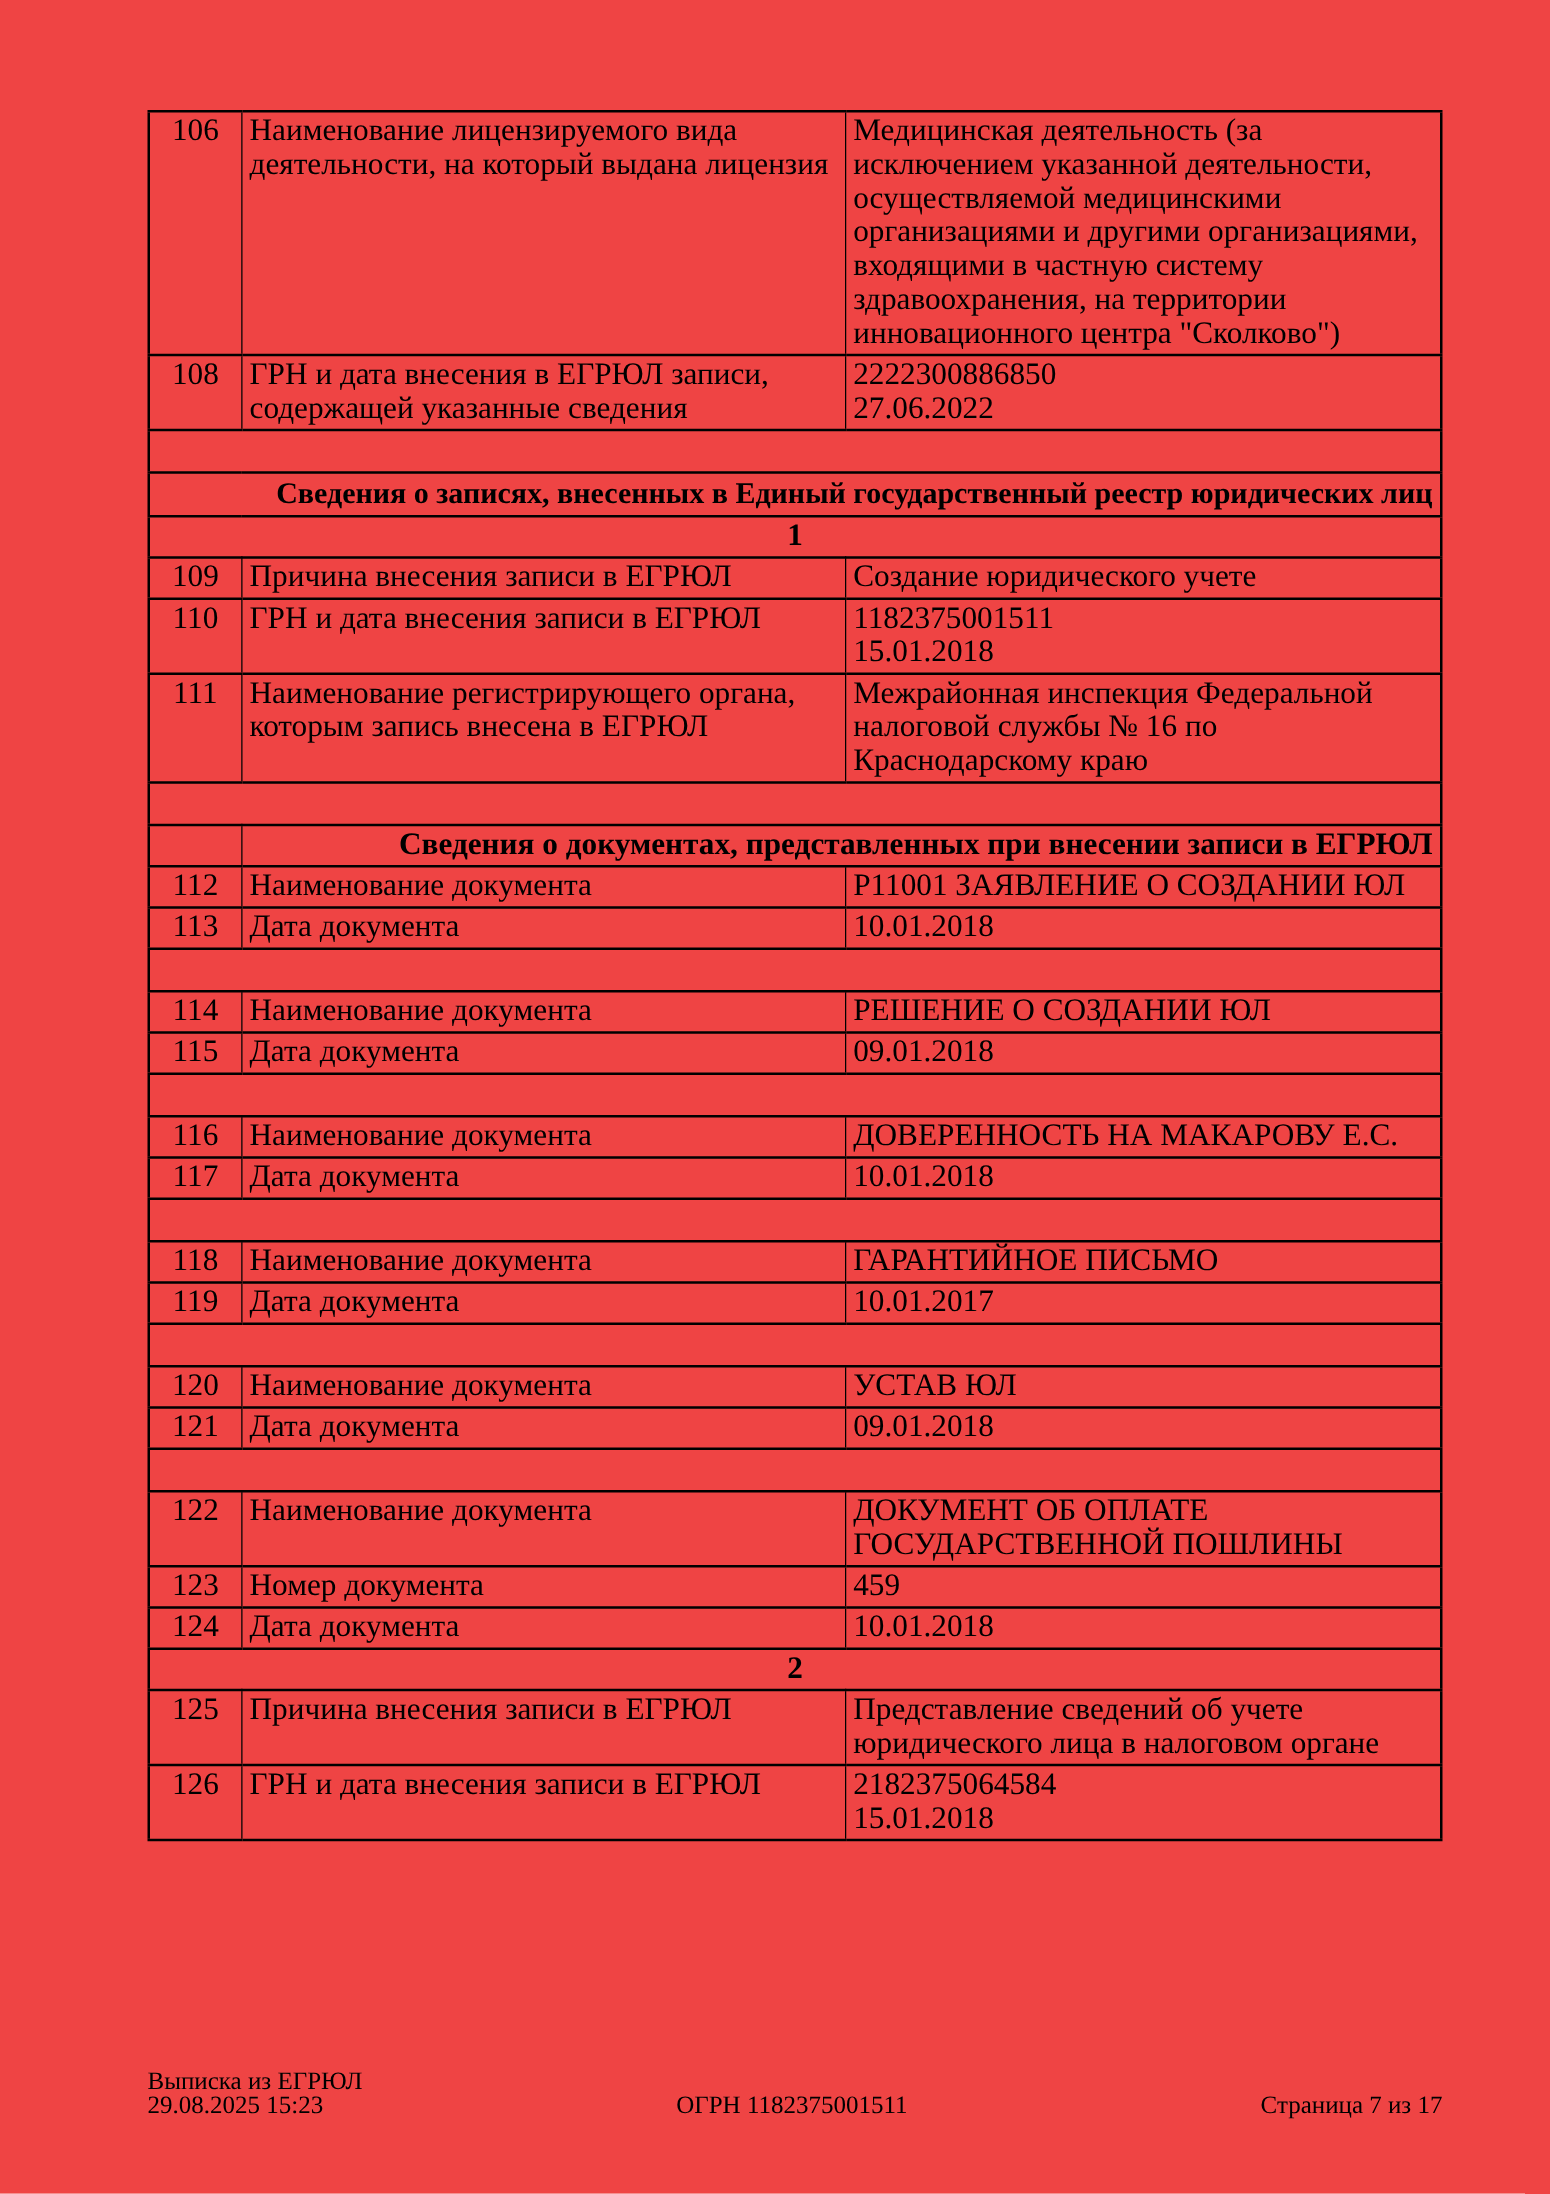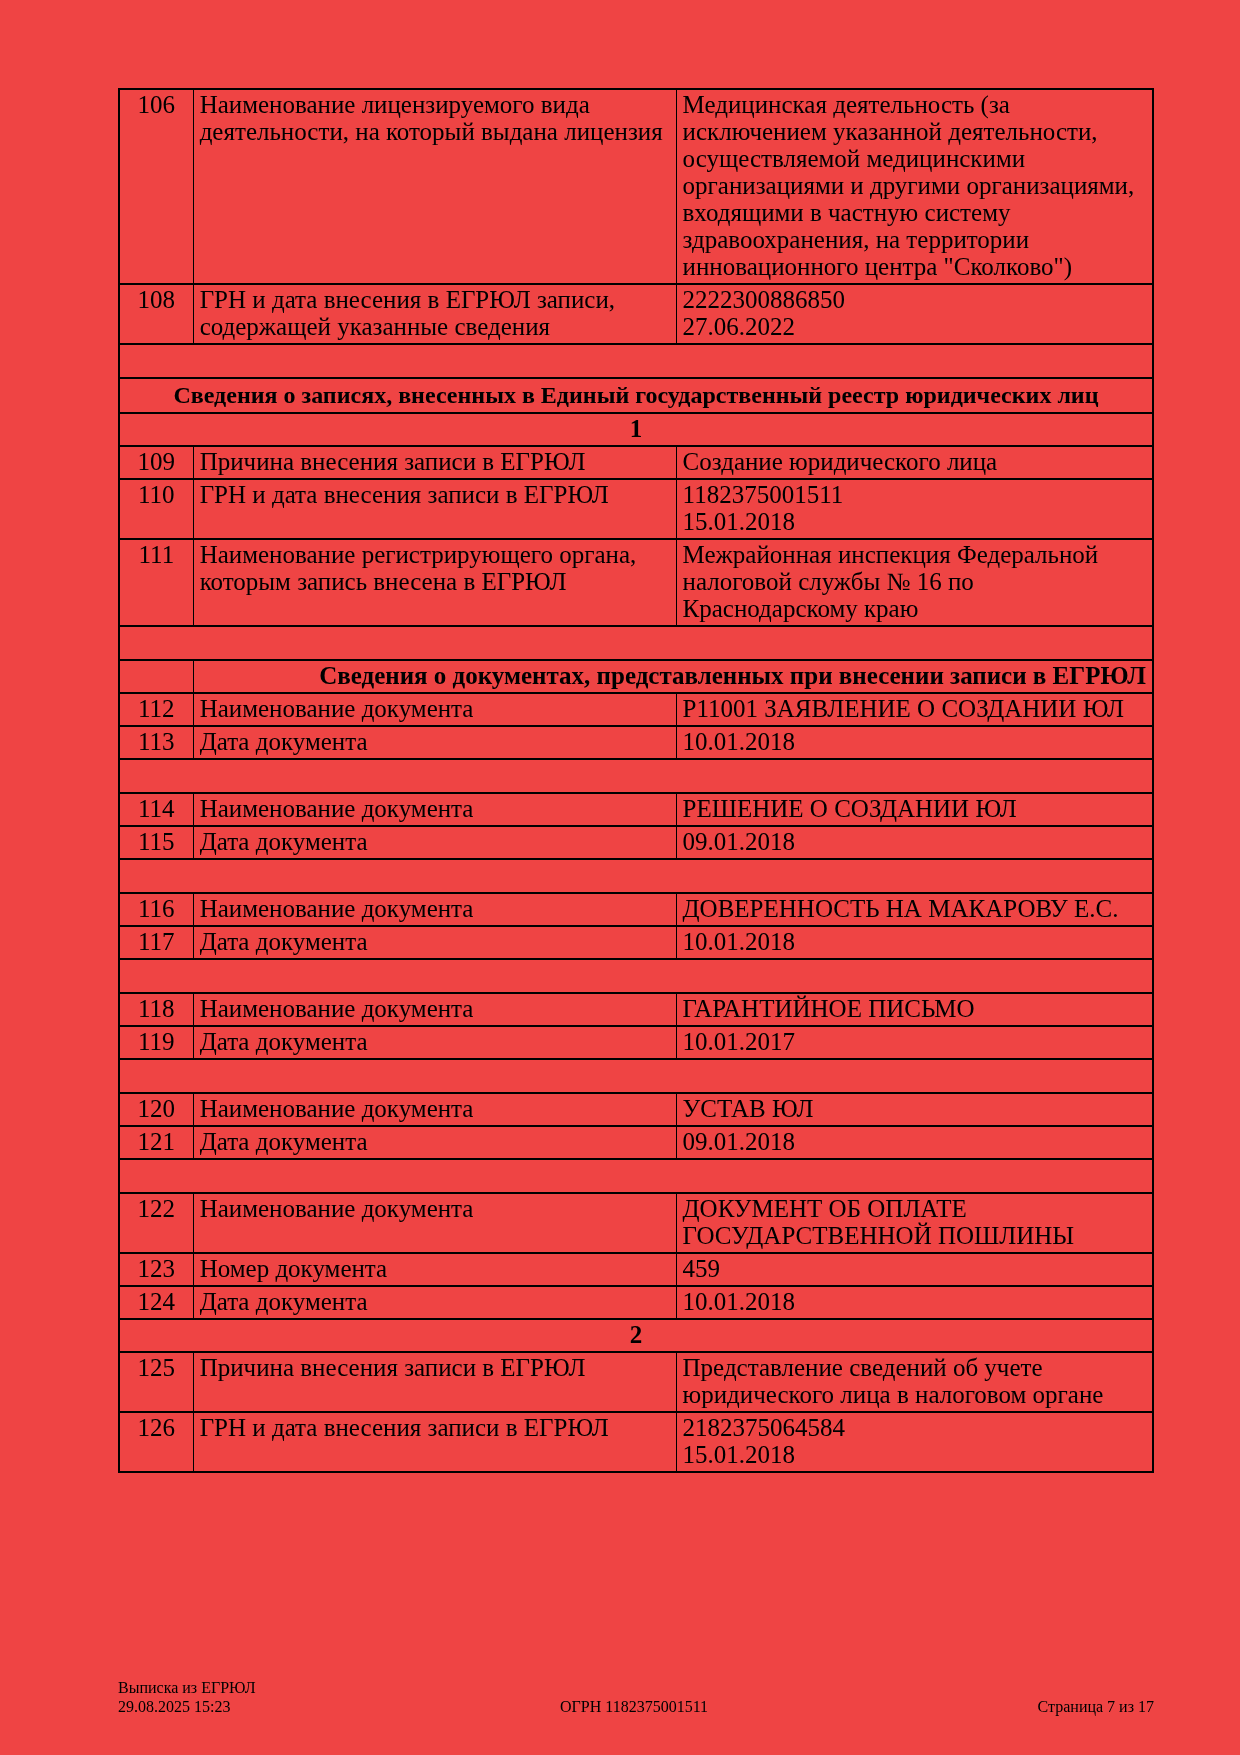--- a/index.html
+++ b/index.html
@@ -29,39 +29,38 @@
     vertical-align: top;
     font-size: 25px;
     line-height: 27px;
     padding: 1px 6px 3px 6px;
     white-space: pre-line;
     overflow-wrap: break-word;
   }
   td.num { text-align: center; padding-left: 2px; padding-right: 2px; }
   td.empty { height: 28px; }
   td.section {
-    text-align: center;
+    text-align: right;
     font-weight: bold;
     font-size: 24px;
     padding-top: 3px;
   }
   td.group {
     text-align: center;
     font-weight: bold;
     font-size: 25px;
   }
   td.subheader { text-align: right; font-weight: bold; }
   .footer {
     position: absolute;
     left: 118px;
     width: 1036px;
     top: 1656px;
-    font-size: 16px;
+    font-size: 20px;
     line-height: 19px;
-    margin-top: 22px;
   }
   .footer-line2 {
     display: flex;
     justify-content: space-between;
     align-items: flex-end;
   }
 </style>
 </head>
 <body>
 
@@ -98,21 +97,21 @@
         </tr>
         <tr>
           <td class="section" colspan="3">Сведения о записях, внесенных в Единый государственный реестр юридических лиц</td>
         </tr>
         <tr>
           <td class="group" colspan="3">1</td>
         </tr>
         <tr>
           <td class="num">109</td>
           <td class="label">Причина внесения записи в ЕГРЮЛ</td>
-          <td class="value">Создание юридического лица</td>
+          <td class="value">Создание юридического учете</td>
         </tr>
         <tr>
           <td class="num">110</td>
           <td class="label">ГРН и дата внесения записи в ЕГРЮЛ</td>
           <td class="value">1182375001511
 15.01.2018</td>
         </tr>
         <tr>
           <td class="num">111</td>
           <td class="label">Наименование регистрирующего органа,

